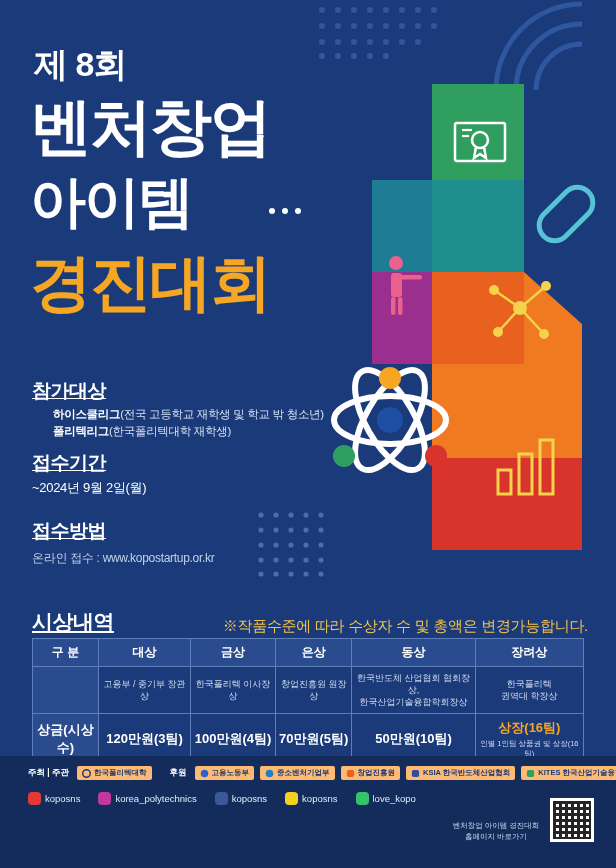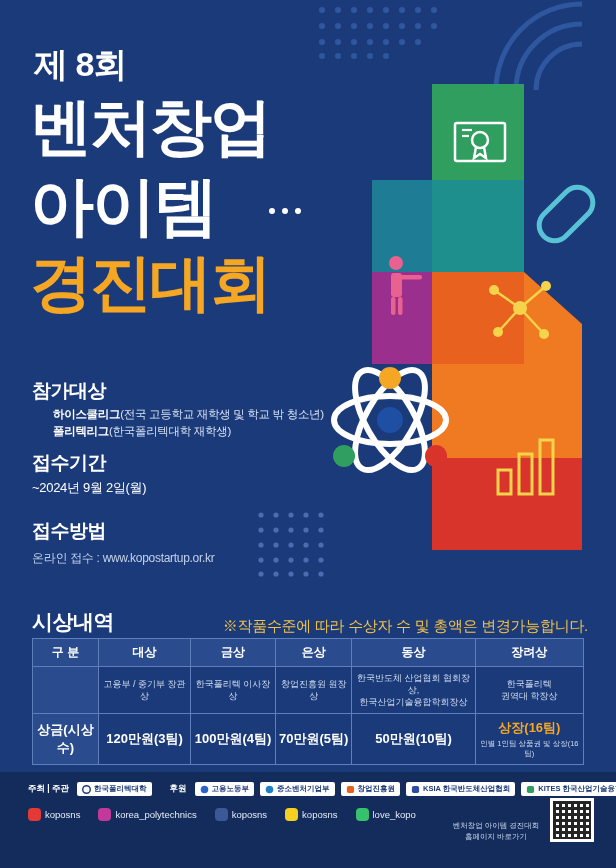--- a/index.html
+++ b/index.html
@@ -90,34 +90,35 @@
     top: 56px; left: 146px;
     font-size: 24px; color: #6f94cf; letter-spacing: 1px;
   }
   .title1 {
     top: 96px; left: 30px;
     font-size: 62px; font-weight: 700; color: #ffffff;
     letter-spacing: -2px; line-height: 1;
   }
   .title2 {
     top: 174px; left: 30px;
-    font-size: 64px; font-weight: 700; color: #ffffff;
+    font-size: 56px; font-weight: 700; color: #ffffff;
     letter-spacing: -2px; line-height: 1;
   }
   .title3 {
     top: 252px; left: 30px;
     font-size: 62px; font-weight: 700; color: #f5a623;
     letter-spacing: -2px; line-height: 1;
   }
 
   
   .sec-h {
     position: absolute;
     font-size: 19px; font-weight: 700; color: #ffffff;
     letter-spacing: -0.5px;
+    text-decoration: underline;
   }
   .sec-b {
     position: absolute;
     font-size: 11.5px; color: #d7e2f4; line-height: 1.5;
     letter-spacing: -0.3px;
   }
   .sec-b b { color: #ffffff; font-weight: 700; }
   .h-target { top: 378px; left: 32px; }
   .b-target { top: 406px; left: 32px; margin-left: 21px; }
   .h-period { top: 450px; left: 32px; }
@@ -152,31 +153,31 @@
     width: 66px;
   }
   table.awards .r-detail td { font-size: 9px; color: #cfdcf0; height: 34px; line-height: 1.35; }
   table.awards .r-amount td { font-size: 13px; font-weight: 700; height: 32px; }
   .amount-special { color: #f5a623; }
   .amount-special small { display: block; font-size: 7.5px; font-weight: 400; color: #cfdcf0; margin-top: 2px; }
 
   
   .footer {
     position: absolute;
-    left: 0; bottom: 0; width: 616px; height: 96px;
+    left: 0; bottom: 0; width: 616px; height: 112px;
     background: #142c5c;
   }
   .fl-row {
     position: absolute; top: 10px; left: 28px;
     display: flex; align-items: center; gap: 6px;
     font-size: 8px; color: #cdd9ee; white-space: nowrap;
   }
   .fl-label { font-size: 8.5px; color: #ffffff; font-weight: 700; margin-right: 2px; }
   .org-chip {
-    background: #ffffff; color: #1b3a7a;
+    background: #fdba74; color: #1b3a7a;
     border-radius: 2px; padding: 2px 5px;
     font-size: 7.5px; font-weight: 700;
     display: inline-flex; align-items: center; gap: 3px;
   }
   .sns-row {
     position: absolute; top: 36px; left: 28px;
     display: flex; align-items: center; gap: 18px;
     font-size: 9.5px; color: #e4ecf9;
   }
   .sns-item { display: flex; align-items: center; gap: 4px; }

